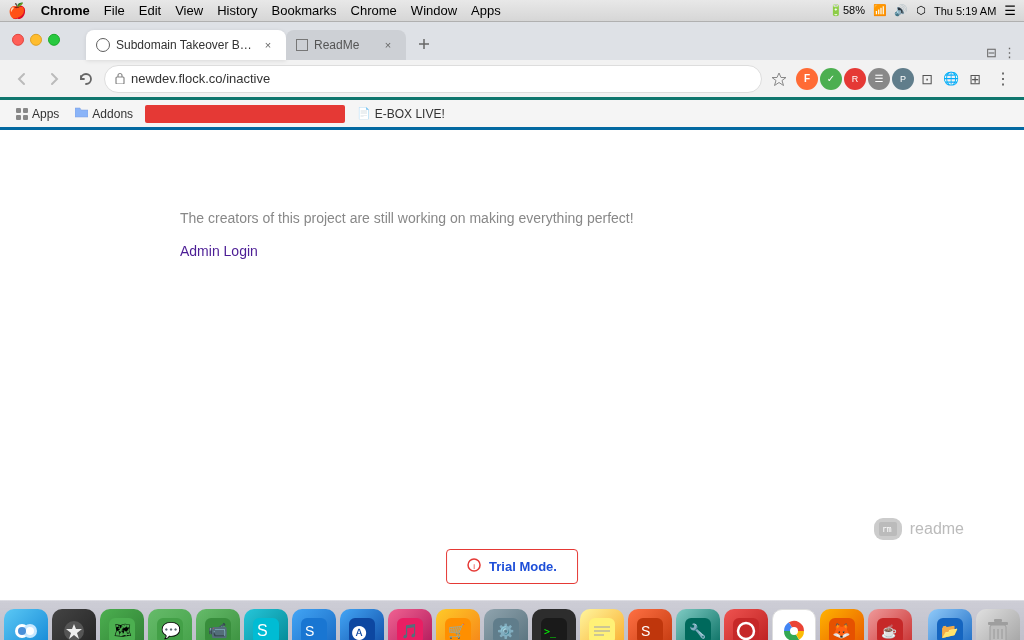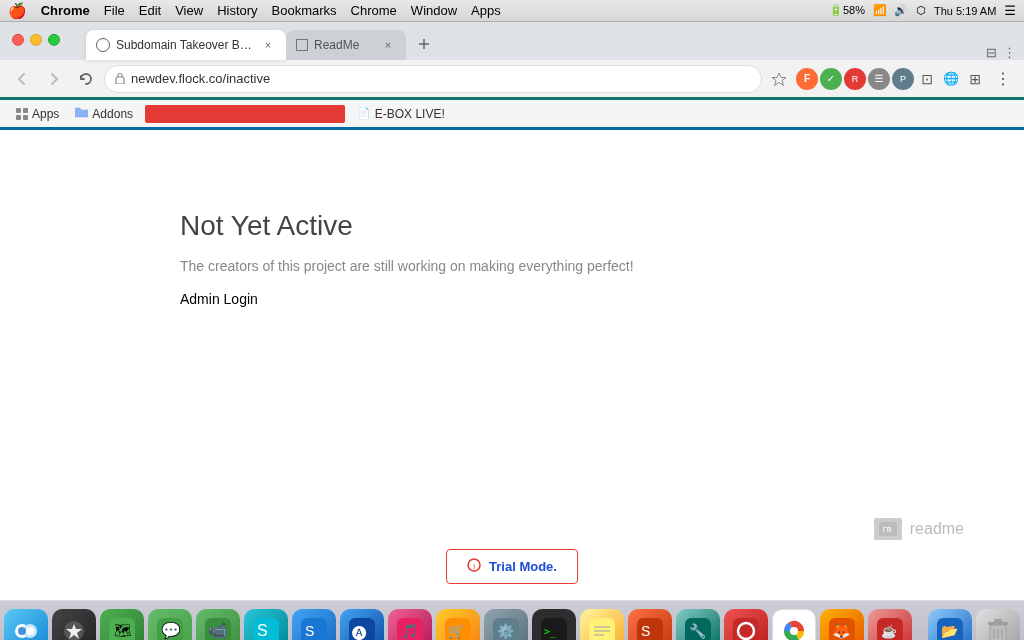--- a/index.html
+++ b/index.html
@@ -208,37 +208,37 @@
       color: #444;
       margin-bottom: 16px;
     }
     .page-subtitle {
       font-size: 14px;
       color: #888;
       margin-bottom: 16px;
     }
     .admin-login {
       font-size: 14px;
-      color: #000000;
+      color: #4c1d95;
       cursor: pointer;
     }
     .readme-watermark {
       position: absolute;
       bottom: 60px;
       right: 60px;
       display: flex;
       align-items: center;
       gap: 8px;
       color: #bbb;
       font-size: 16px;
     }
     .readme-icon {
       width: 28px; height: 22px;
       background: #ccc;
-      border-radius: 2px;
+      border-radius: 9px;
       display: flex; align-items: center; justify-content: center;
       font-size: 10px; color: #fff;
     }
 
     
     .trial-banner {
       position: absolute;
       bottom: 16px;
       left: 50%;
       transform: translateX(-50%);
@@ -427,21 +427,20 @@
     <div class="red-bar"></div>
 
     <div class="bookmark-item live-badge">
       <span style="font-size:11px;">📄</span>
       <span>E-BOX LIVE!</span>
     </div>
   </div>
 
   <div class="page-content">
     <div class="page-main">
-      <h1 class="page-title">Not Yet Active</h1>
       <p class="page-subtitle">The creators of this project are still working on making everything perfect!</p>
       <a class="admin-login">Admin Login</a>
     </div>
 
     <div class="readme-watermark">
       <div class="readme-icon">
         <svg width="20" height="16" viewBox="0 0 20 16">
           <rect x="1" y="1" width="18" height="14" rx="2" fill="#bbb"></rect>
           <text x="4" y="11" font-size="8" fill="#fff" font-family="monospace">rm</text>
         </svg>

